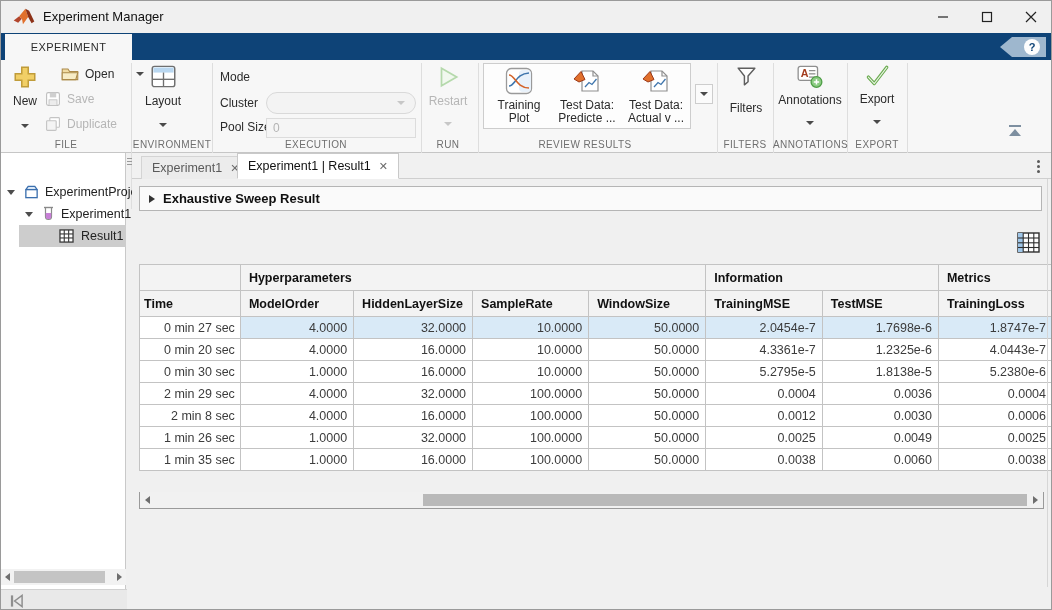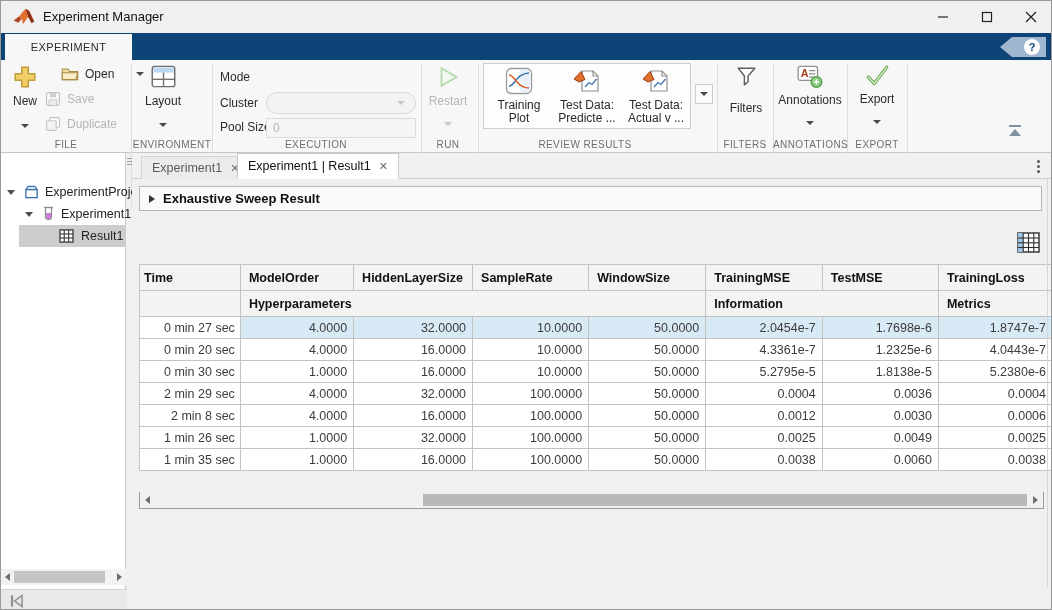--- a/index.html
+++ b/index.html
@@ -391,35 +391,35 @@
           <col style="width:117px">
           <col style="width:120px">
           <col style="width:120px">
         <col style="width:121px">
           <col style="width:120px">
           <col style="width:122px">
           <col style="width:117px">
       </colgroup>
       <thead>
         <tr>
+          <th colspan="1"></th>
+          <th colspan="4">Hyperparameters</th>
+          <th colspan="2">Information</th>
+          <th colspan="1">Metrics</th>
+        </tr>
+        <tr>
           <th class="h-time">Time</th>
           <th>ModelOrder</th>
           <th>HiddenLayerSize</th>
           <th>SampleRate</th>
           <th>WindowSize</th>
           <th>TrainingMSE</th>
           <th>TestMSE</th>
           <th>TrainingLoss</th>
         </tr>
-        <tr>
-          <th colspan="1"></th>
-          <th colspan="4">Hyperparameters</th>
-          <th colspan="2">Information</th>
-          <th colspan="1">Metrics</th>
-        </tr>
       </thead>
       <tbody>
           <tr class="selected">
             <td class="c-time">0 min 27 sec</td>
             <td class="c-num">4.0000</td>
             <td class="c-num">32.0000</td>
             <td class="c-num">10.0000</td>
             <td class="c-num">50.0000</td>
             <td class="c-num">2.0454e-7</td>
             <td class="c-num">1.7698e-6</td>

